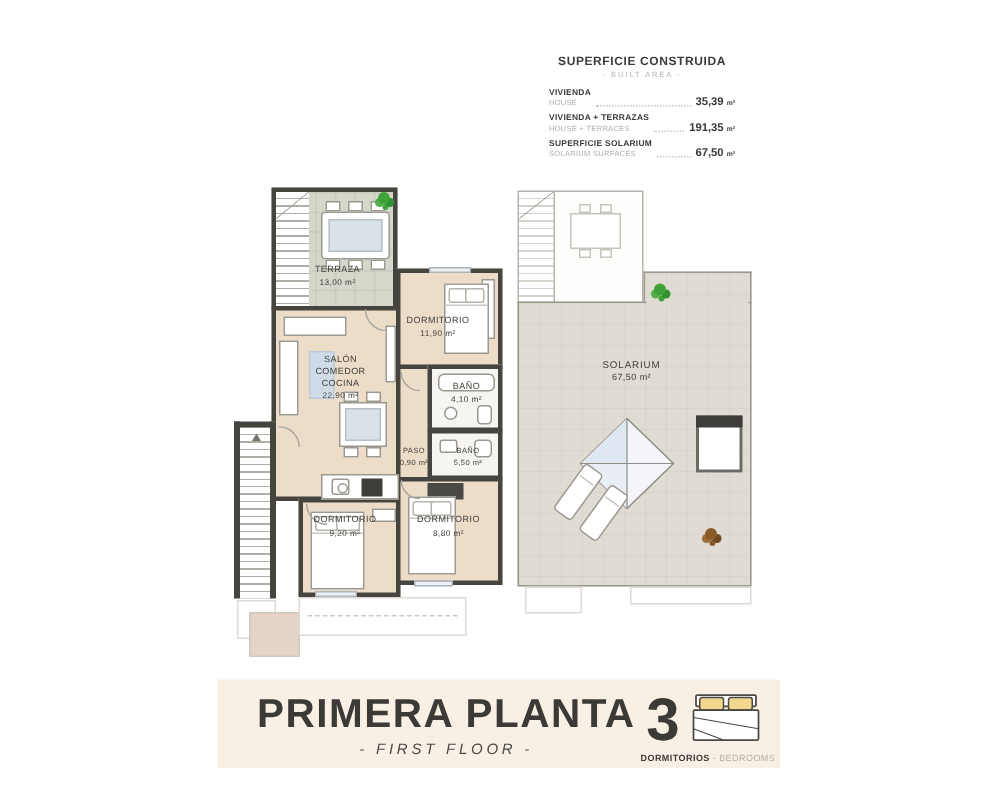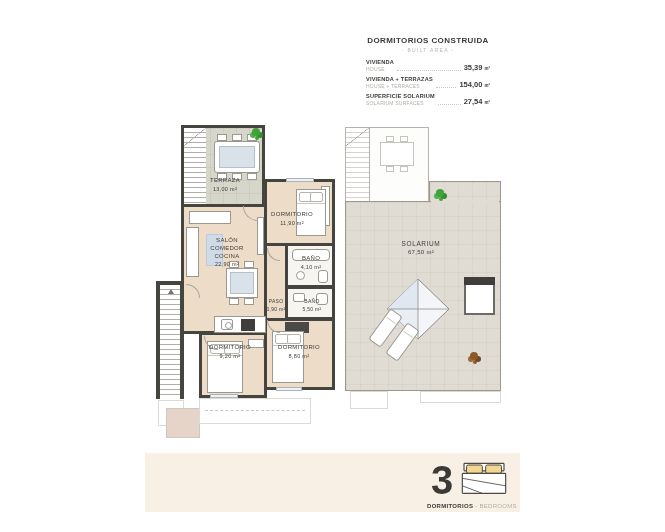--- a/index.html
+++ b/index.html
@@ -80,48 +80,48 @@
   .f-label{font-size:6px;margin-top:3px;letter-spacing:.3px;white-space:nowrap;}
   .f-label .es{font-weight:bold;color:#3b3a37;}
   .f-label .en{color:#b2afa7;}
 </style>
 </head>
 <body>
 
 <div class="sheet">
 
   <div class="legend">
-    <div class="lg-title">DORMITORIOS CONSTRUIDA</div>
+    <div class="lg-title">SUPERFICIE CONSTRUIDA</div>
     <div class="lg-sub">- BUILT AREA -</div>
 
     <div class="lg-row">
       <div>
         <span class="lg-es">VIVIENDA</span>
         <span class="lg-en">HOUSE</span>
       </div>
       <span class="lg-leader"></span>
       <span class="lg-val"><span>35,39</span> <span class="lg-unit">m²</span></span>
     </div>
 
     <div class="lg-row">
       <div>
         <span class="lg-es">VIVIENDA + TERRAZAS</span>
         <span class="lg-en">HOUSE + TERRACES</span>
       </div>
       <span class="lg-leader"></span>
-      <span class="lg-val"><span>154,00</span> <span class="lg-unit">m²</span></span>
+      <span class="lg-val"><span>191,35</span> <span class="lg-unit">m²</span></span>
     </div>
 
     <div class="lg-row">
       <div>
         <span class="lg-es">SUPERFICIE SOLARIUM</span>
         <span class="lg-en">SOLARIUM SURFACES</span>
       </div>
       <span class="lg-leader"></span>
-      <span class="lg-val"><span>27,54</span> <span class="lg-unit">m²</span></span>
+      <span class="lg-val"><span>67,50</span> <span class="lg-unit">m²</span></span>
     </div>
   </div>
 
   <div>
 
     <div class="openarea" style="left:264px;top:244px;width:24px;height:78px;"></div>
 
     <div class="room terr" style="left:181px;top:125px;width:84px;height:82px;">
       <div class="abs stairs" style="left:0;top:0;width:22px;height:76px;">
         <div class="diag" style="left:0;top:0;width:22px;height:18px;"></div>
@@ -291,20 +291,24 @@
 
     <div class="bench" style="left:464px;top:277px;">
       <div class="bar"></div>
     </div>
 
     <div class="outline" style="left:350px;top:391px;width:38px;height:18px;"></div>
     <div class="outline" style="left:420px;top:391px;width:81px;height:12px;"></div>
   </div>
 
   <div class="footer">
+    <div class="f-titles">
+      <div class="f-title">PRIMERA PLANTA</div>
+      <div class="f-sub">- FIRST FLOOR -</div>
+    </div>
     <div class="f-bed">
       <div class="f-bed-row">
         <span class="f-count">3</span>
         <svg width="50" height="40" viewBox="0 0 60 42">
           <rect x="6" y="1" width="48" height="9" rx="1" fill="#fff" stroke="#4a4947" stroke-width="1.4"></rect>
           <rect x="9" y="3" width="19" height="10" rx="2" fill="#f2d78c" stroke="#4a4947" stroke-width="1.2"></rect>
           <rect x="32" y="3" width="19" height="10" rx="2" fill="#f2d78c" stroke="#4a4947" stroke-width="1.2"></rect>
           <rect x="4" y="13" width="52" height="24" rx="1" fill="#fff" stroke="#4a4947" stroke-width="1.4"></rect>
           <path d="M4,19 L56,28 M4,28 L28,37" stroke="#4a4947" stroke-width="1" fill="none"></path>
         </svg>

